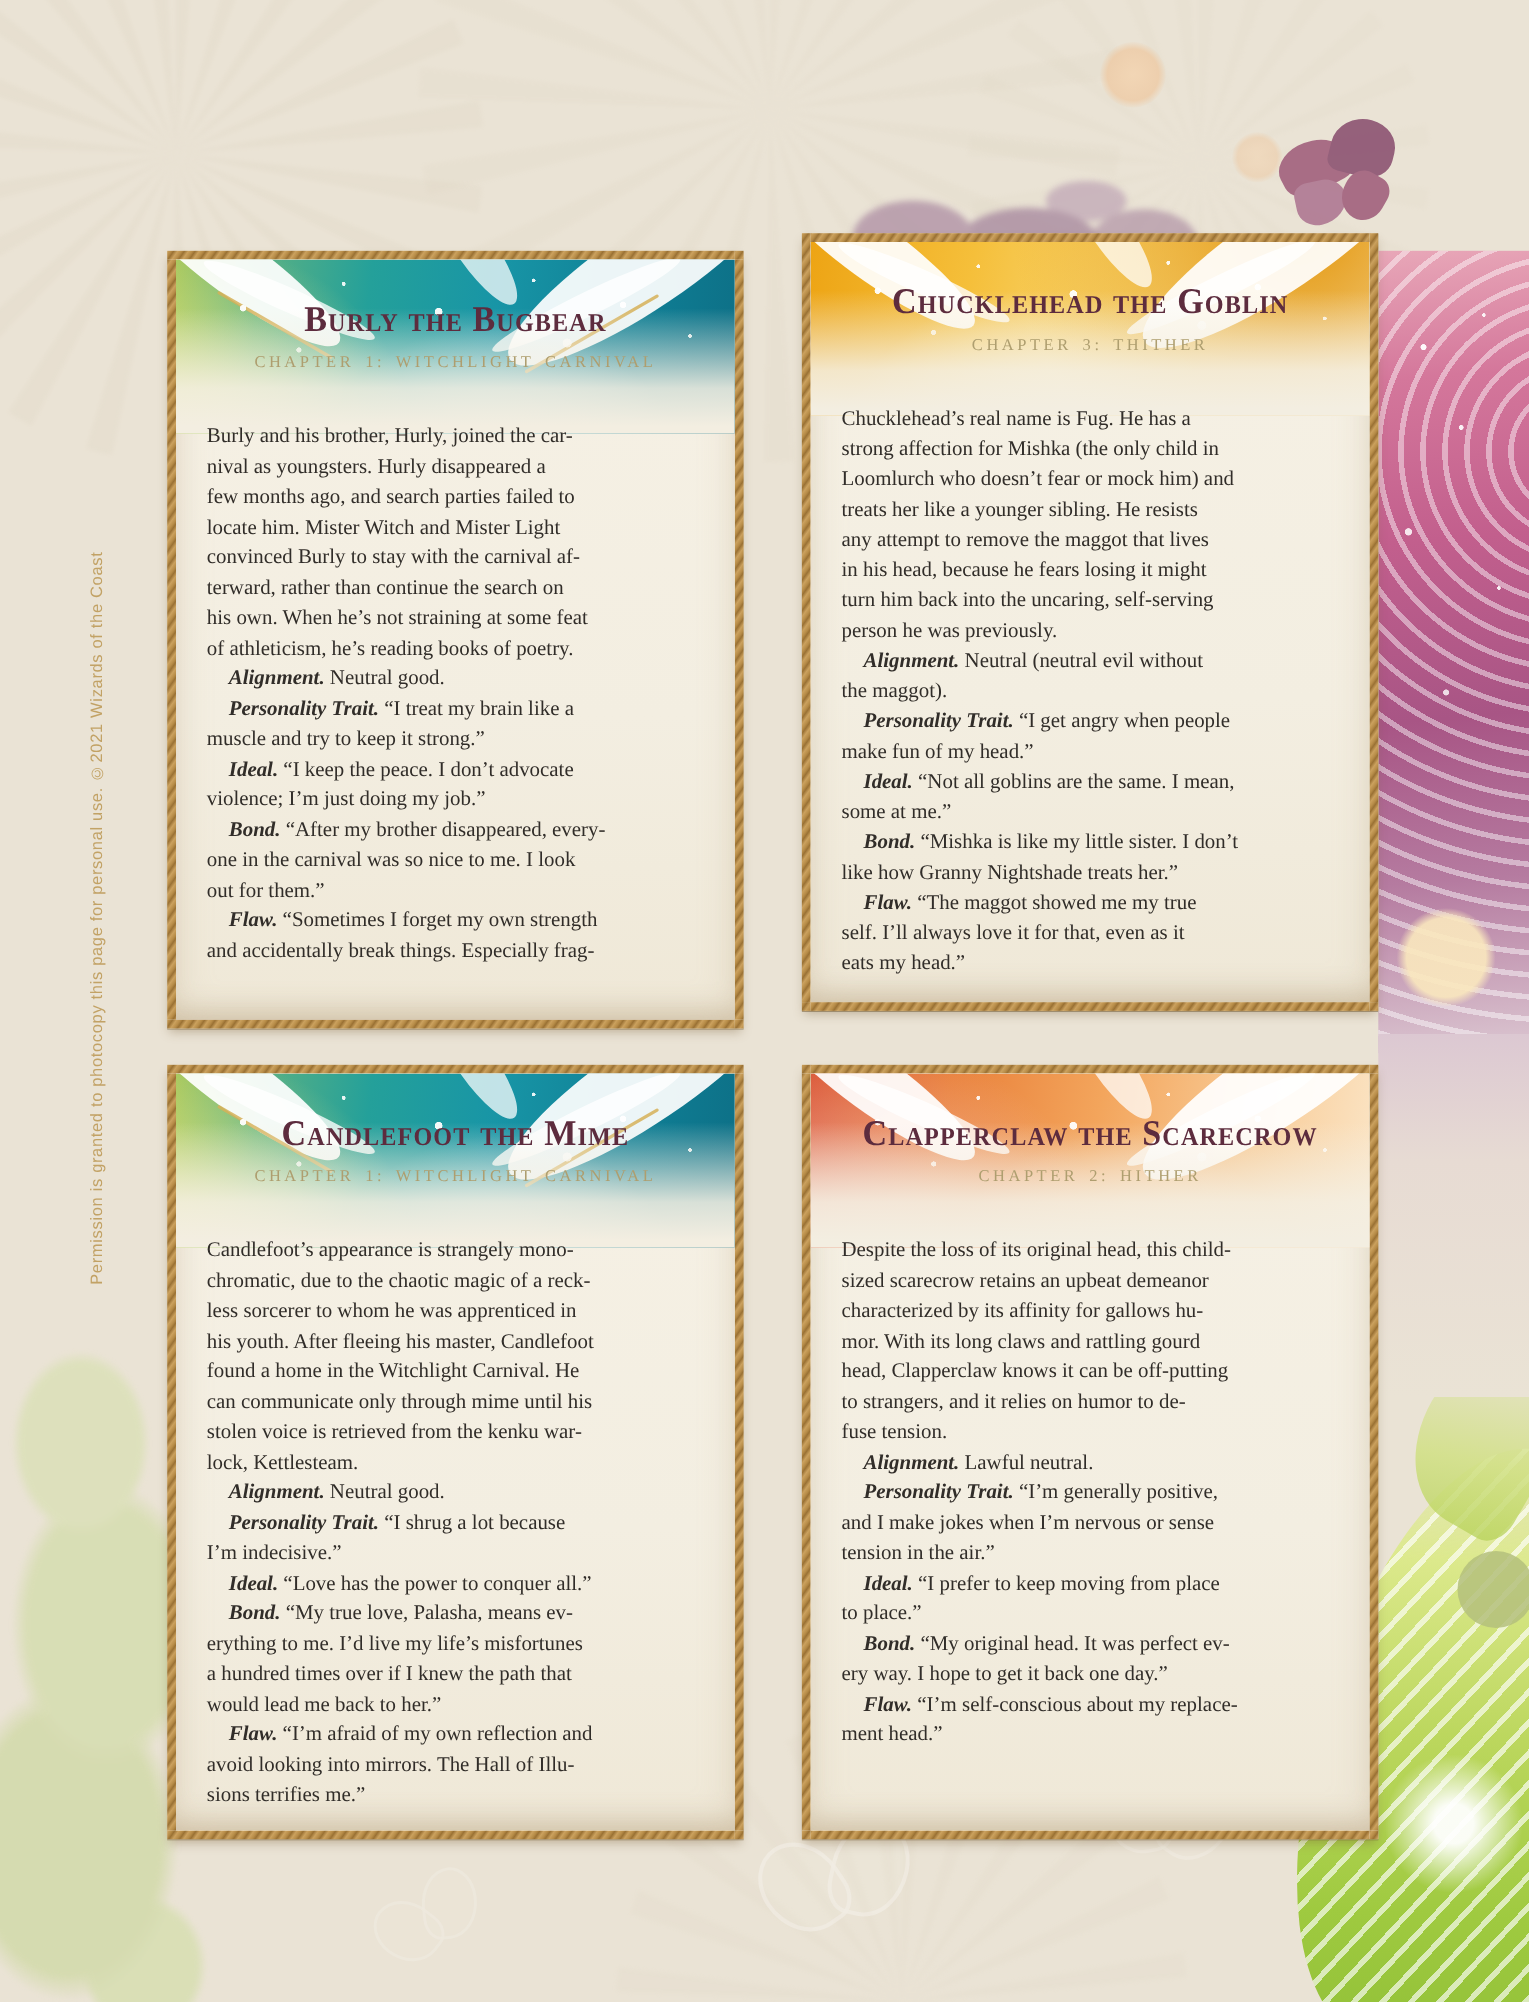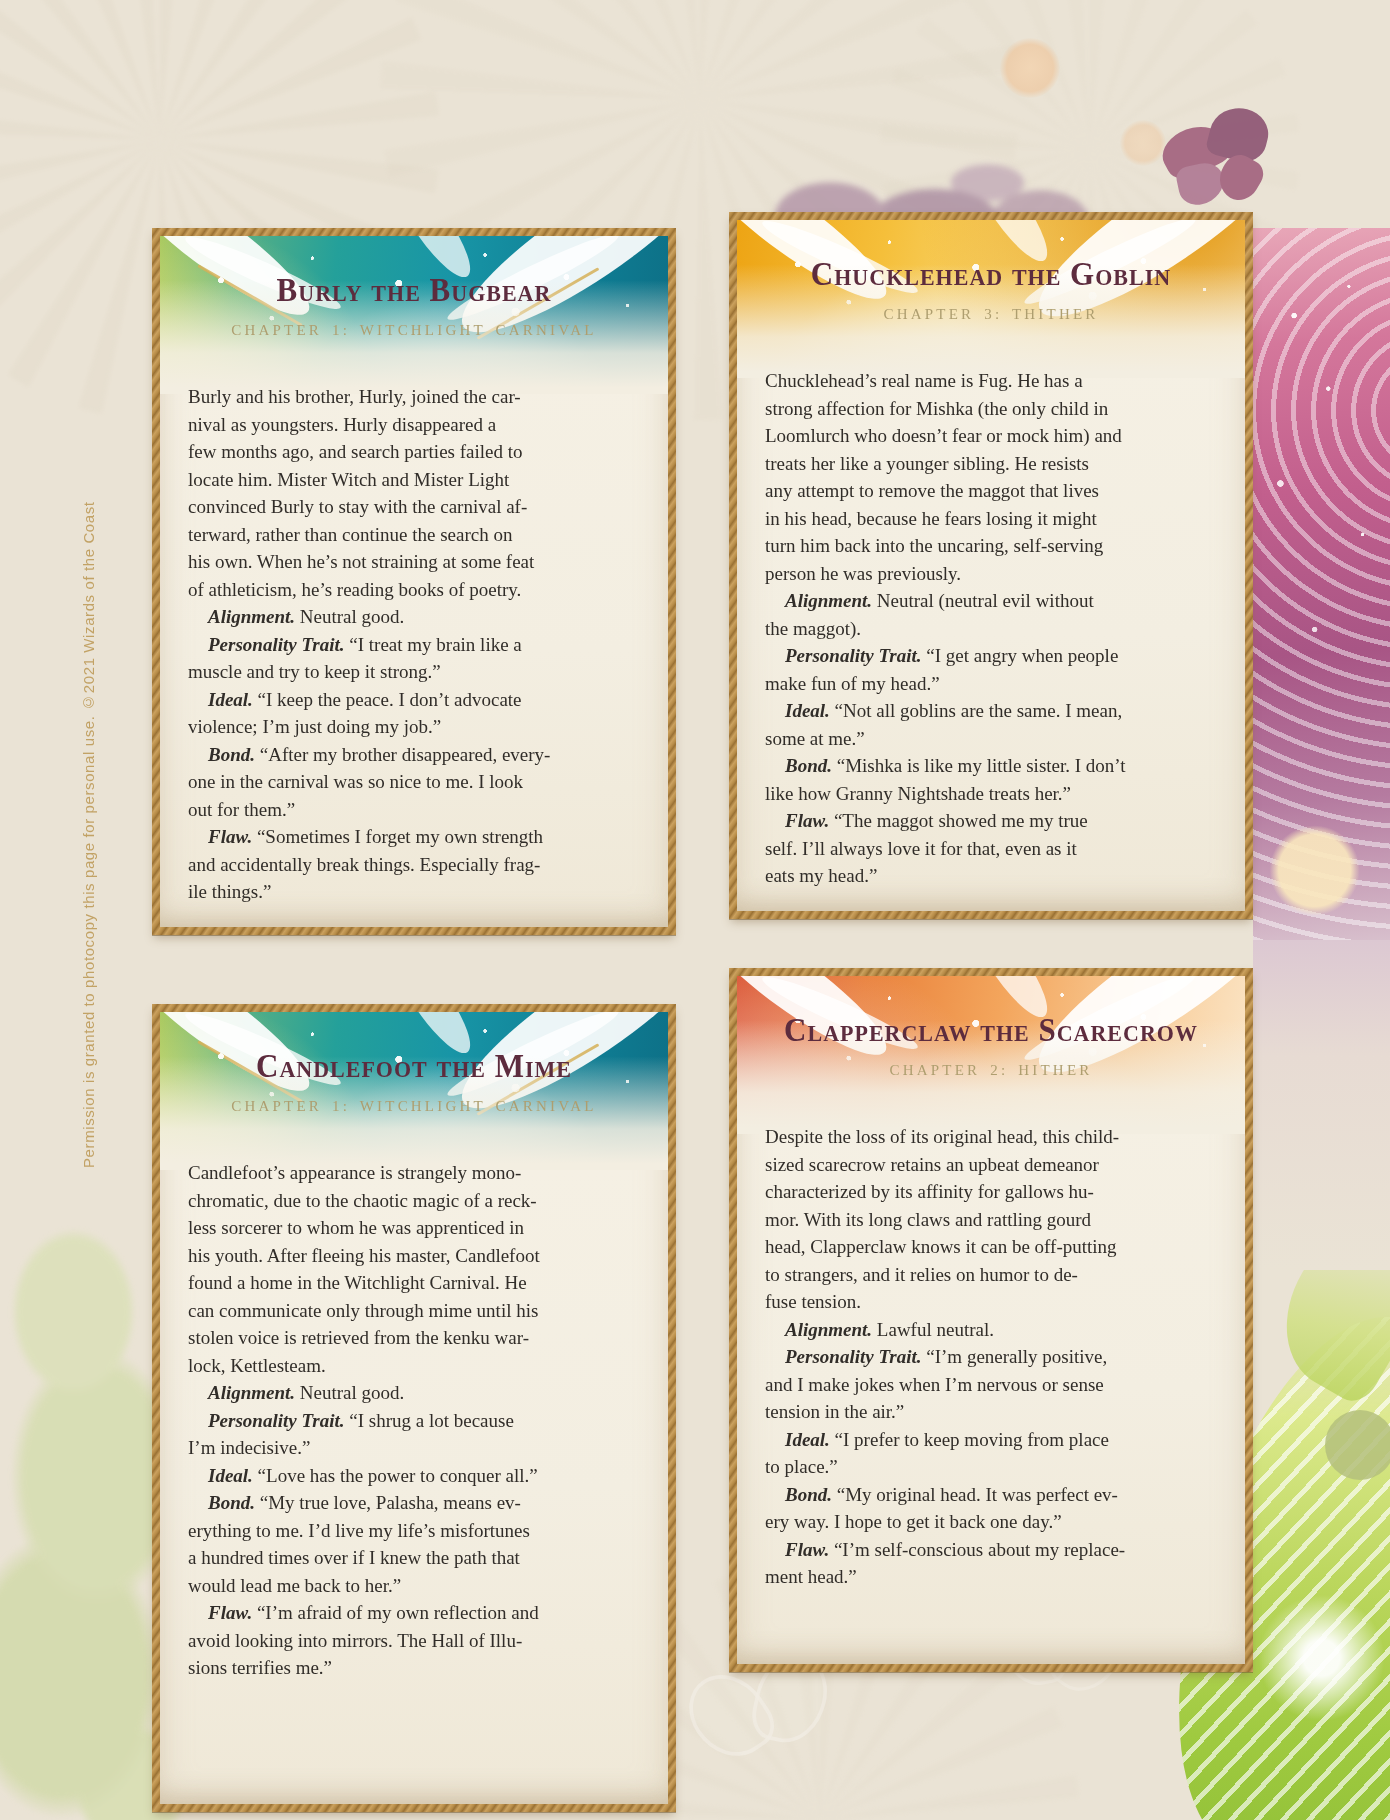--- a/index.html
+++ b/index.html
@@ -93,21 +93,21 @@
     color:#c2a265;white-space:nowrap;}
 
   
   .card{position:absolute;width:524px;box-sizing:border-box;
     border:8px solid transparent;
     border-image:repeating-linear-gradient(125deg,#cba15e 0px,#b78c48 3px,#9a7134 5px,#cba15e 8px) 8;
     box-shadow:0 5px 9px -2px rgba(120,95,55,.38), 0 1px 0 rgba(110,85,45,.5);
     background:#f4efe2;}
   .c1{left:152px;top:228px;height:707px;}
   .c2{left:729px;top:212px;height:707px;}
-  .c3{left:152px;top:1004px;height:808px;}
+  .c3{left:152px;top:968px;height:704px;}
   .c4{left:729px;top:968px;height:704px;}
   .card-inner{position:absolute;inset:0;overflow:hidden;
     background:linear-gradient(#f6f1e5 0%, #f3eee1 60%, #efe8d7 100%);
     box-shadow:inset 0 0 34px rgba(190,170,135,.28), inset 0 -18px 24px -12px rgba(160,135,95,.34);}
 
   
   .art{position:absolute;left:0;top:0;right:0;height:158px;}
   .art:after{content:"";position:absolute;inset:0;
     background:linear-gradient(to bottom, rgba(244,239,226,0) 28%, rgba(244,239,226,.88) 74%, #f3eee1 96%);}
   .theme-teal .art{background:
@@ -222,21 +222,20 @@
         <div class="line indent"><span class="tlabel">Alignment.</span> Neutral good.</div>
         <div class="line indent"><span class="tlabel">Personality Trait.</span> “I treat my brain like a</div>
         <div class="line">muscle and try to keep it strong.”</div>
         <div class="line indent"><span class="tlabel">Ideal.</span> “I keep the peace. I don’t advocate</div>
         <div class="line">violence; I’m just doing my job.”</div>
         <div class="line indent"><span class="tlabel">Bond.</span> “After my brother disappeared, every-</div>
         <div class="line">one in the carnival was so nice to me. I look</div>
         <div class="line">out for them.”</div>
         <div class="line indent"><span class="tlabel">Flaw.</span> “Sometimes I forget my own strength</div>
         <div class="line">and accidentally break things. Especially frag-</div>
-        <div class="line">ile things.”</div>
       </div>
   </div>
 </article>
 
 <article class="card c2 theme-gold">
   <div class="card-inner">
     <div class="art">
       <div class="branch br1"></div>
         <div class="branch br2"></div>
         <div class="branch br3"></div>

